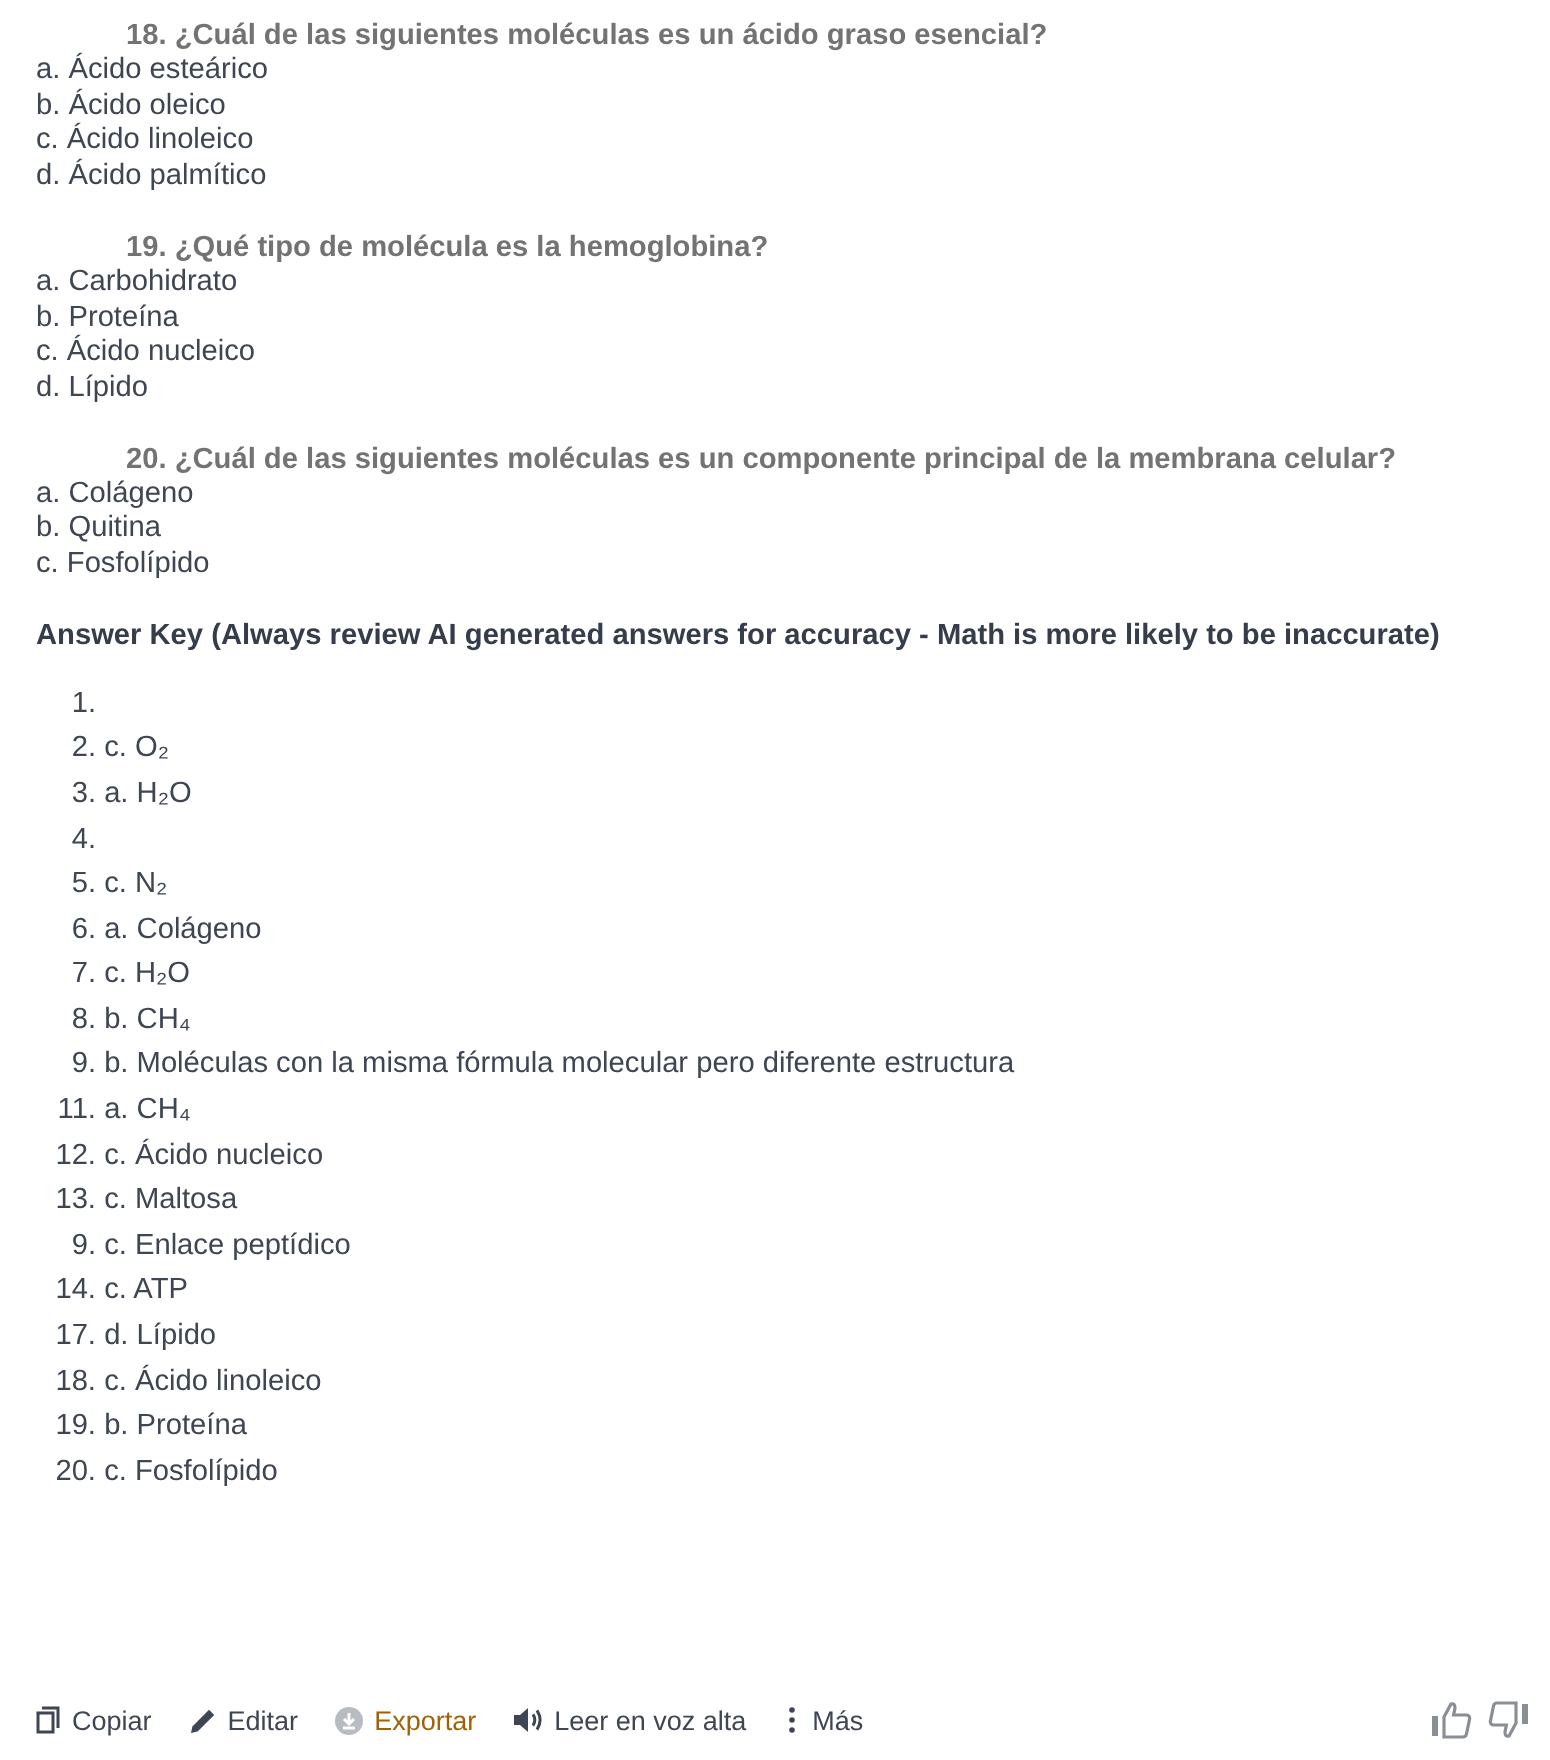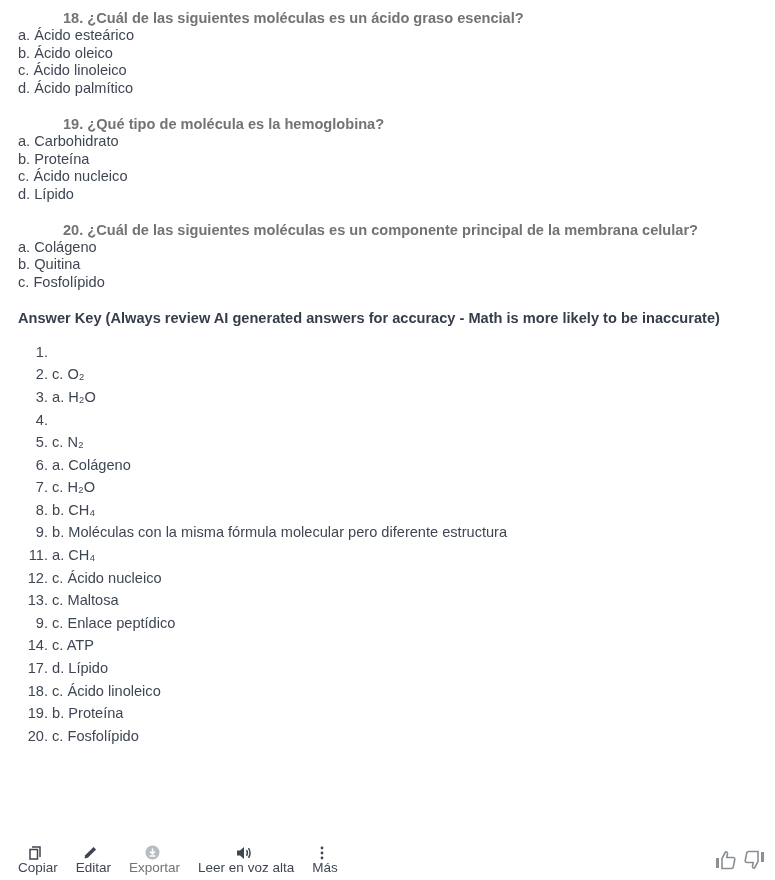--- a/index.html
+++ b/index.html
@@ -78,28 +78,27 @@
       align-items: center;
       font-size: 13.5px;
       color: #3f4653;
     }
     .tb-btn {
       display: flex;
       align-items: center;
       margin-right: 18px;
       cursor: pointer;
       white-space: nowrap;
-      flex-direction: column;
     }
     .tb-btn svg {
       margin-right: 5px;
       flex: none;
     }
     .tb-btn.disabled {
-      color: #737373;
+      color: #a16207;
       cursor: default;
     }
     .tb-spacer {
       flex: 1;
     }
     .feedback {
       display: flex;
       align-items: center;
       margin-right: 0;
     }

